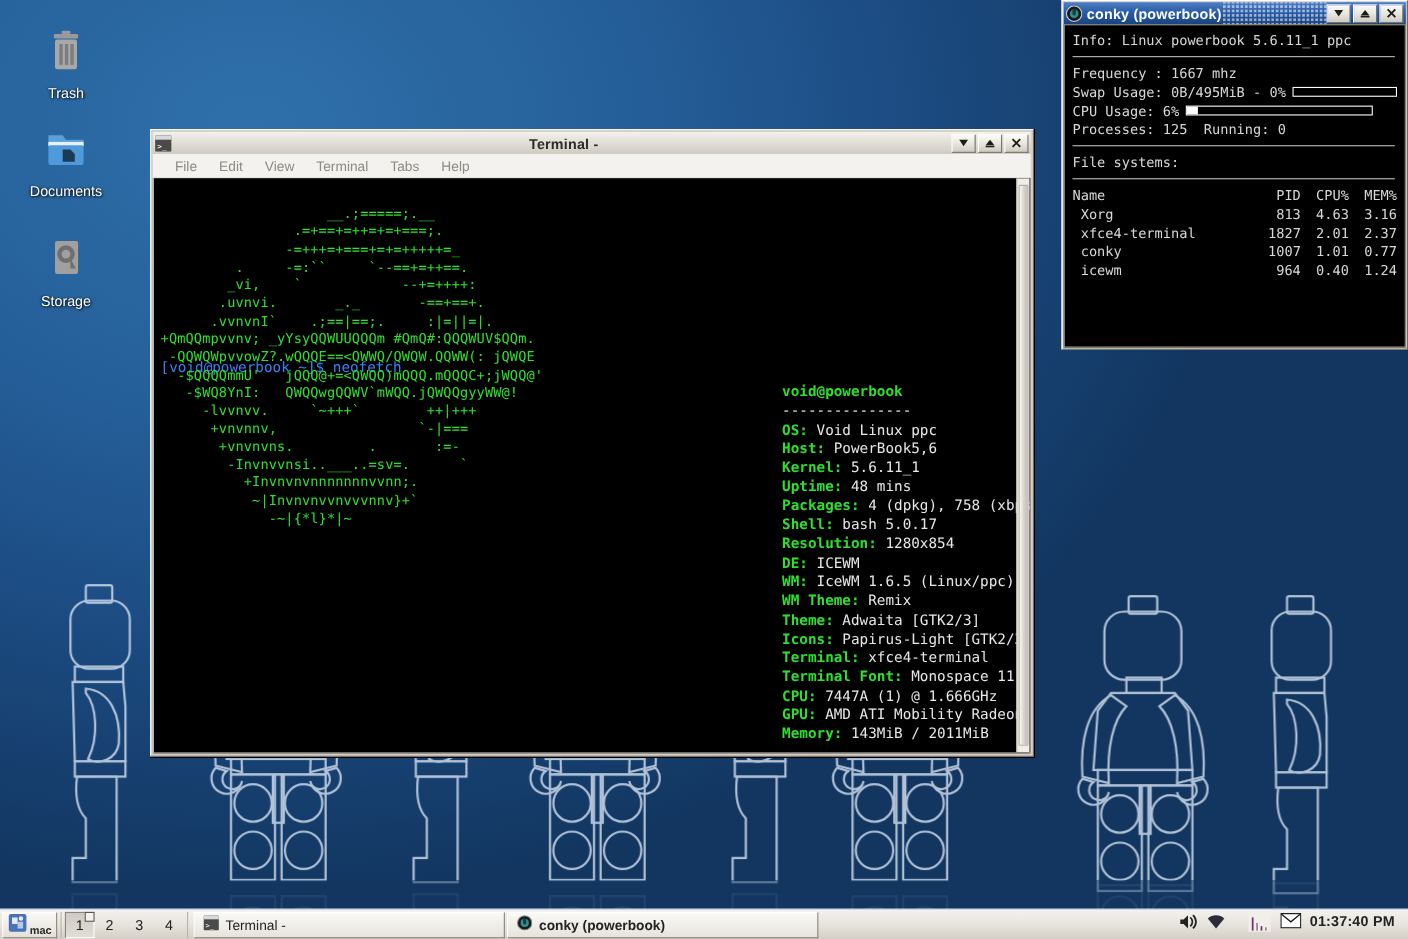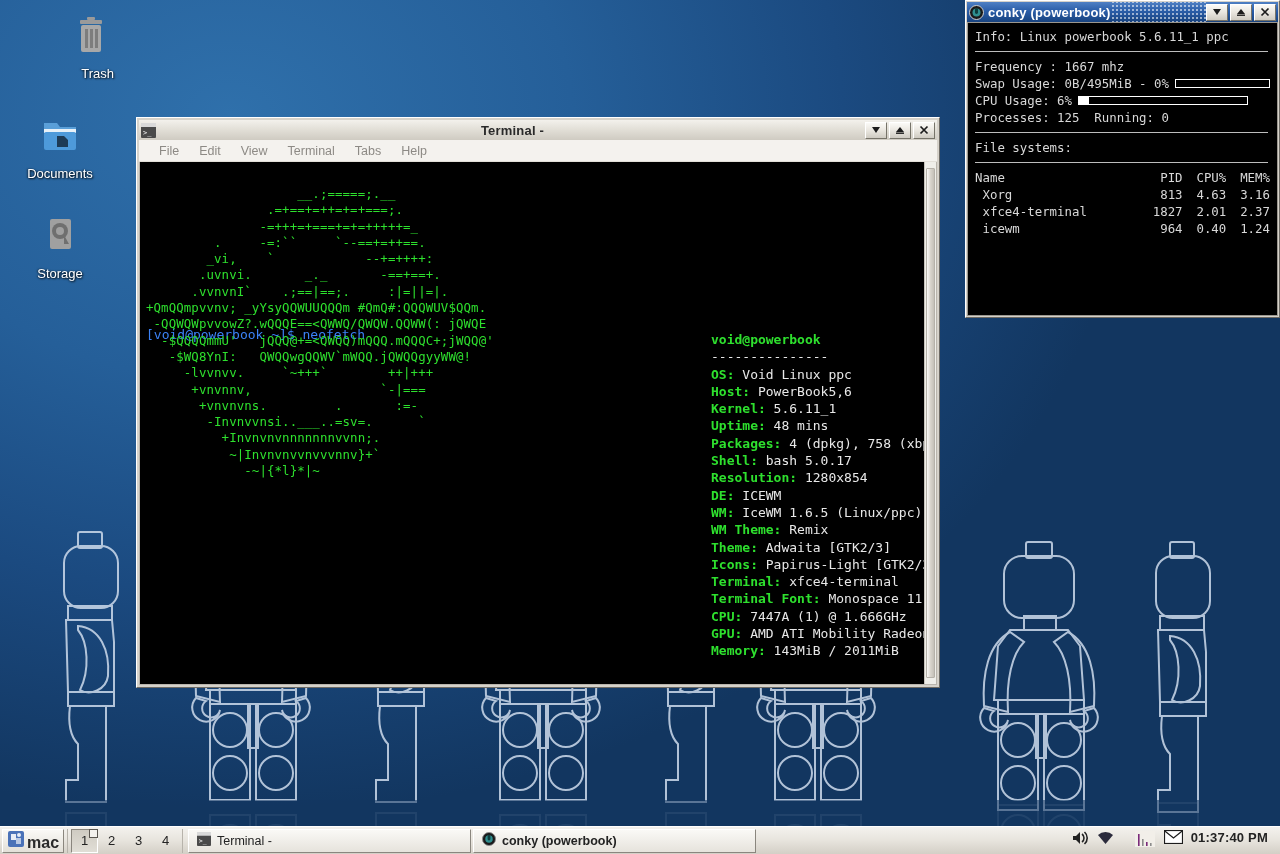--- a/index.html
+++ b/index.html
@@ -103,21 +103,21 @@
     background:linear-gradient(to right,#fbfaf8,#d9d5cd,#c4c0b8);
     border:1px solid #b5b1a9; border-radius:1px;
   }
   .ascii {
     position:absolute; left:6px; top:24px;
     font-family:"DejaVu Sans Mono","Liberation Mono",monospace;
     font-size:12.4px; line-height:16.3px; white-space:pre;
     color:#2ee02e; letter-spacing:.1px;
   }
   .info {
-    position:absolute; left:571px; top:169px;
+    position:absolute; left:571px; top:186px;
     font-family:"DejaVu Sans Mono","Liberation Mono",monospace;
     font-size:13px; line-height:17.3px; white-space:pre;
     color:#e8e8e8;
   }
   .info .k { color:#2ee02e; font-weight:bold; }
   .info .hdr { color:#2ee02e; font-weight:bold; }
   .info .dash { color:#e8e8e8; }
   .prompt-line {
     position:absolute; left:6px;
     font-family:"DejaVu Sans Mono","Liberation Mono",monospace;
@@ -154,21 +154,21 @@
     display:flex; align-items:center; gap:0px; padding:0 2px;
     font-size:12.5px; color:#232323;
   }
   .tb-sep { width:1px; height:24px; background:#b7b3ab; margin:0 3px; }
   #startbtn {
     height:24px; display:flex; align-items:center; gap:2px;
     padding:0 4px; cursor:pointer;
     background:linear-gradient(to bottom,#faf9f6,#e3e0d8);
     border:1px solid #ffffff; border-right-color:#8a867e; border-bottom-color:#8a867e;
   }
-  #startbtn .mac { font-size:16px; font-weight:bold; color:#2a2a2a; align-self:flex-end; }
+  #startbtn .mac { font-size:10px; font-weight:bold; color:#2a2a2a; align-self:flex-end; }
   .wsbtn {
     min-width:27px; height:24px; display:flex; align-items:center; justify-content:center;
     font-size:13px; cursor:pointer; border:1px solid transparent; padding:0 6px;
   }
   .wsbtn.active {
     background:linear-gradient(to bottom,#cfcbc2,#e1ded6);
     border:1px solid #8a867e; border-right-color:#ffffff; border-bottom-color:#ffffff;
     position:relative;
   }
   .task-area { display:flex; align-items:center; gap:2px; flex:1 1 auto; padding-left:2px; }
@@ -254,21 +254,21 @@
       <use href="#minifig-side" x="370" y="530"></use>
       <use href="#minifig" x="470" y="530"></use>
       <use href="#minifig-side" x="660" y="530"></use>
       <use href="#minifig" x="745" y="530"></use>
       <use href="#minifig-side" x="60" y="530"></use>
     </g>
     <rect x="0" y="800" width="1280" height="26" fill="#123660" opacity="0.55"></rect>
   </svg>
 </div>
 
-<div class="desk-icon" style="left:6px; top:13px;text-align:right;">
+<div class="desk-icon" style="left:6px; top:24px;">
   <span class="glyph">
     <svg width="46" height="46" viewBox="0 0 46 46">
       <rect x="12" y="7" width="22" height="4" rx="1" fill="#9a9a9a"></rect>
       <rect x="19" y="4" width="8" height="3" rx="1" fill="#9a9a9a"></rect>
       <rect x="13" y="12" width="20" height="27" rx="2" fill="#a8a8a8"></rect>
       <rect x="17" y="16" width="3" height="19" fill="#7d7d7d"></rect>
       <rect x="22" y="16" width="3" height="19" fill="#7d7d7d"></rect>
       <rect x="27" y="16" width="3" height="19" fill="#7d7d7d"></rect>
     </svg>
   </span>
@@ -438,20 +438,26 @@
               <td class="num">4.63</td>
               <td class="num">3.16</td>
             </tr>
             <tr>
               <td class=""> xfce4-terminal</td>
               <td class="num">1827</td>
               <td class="num">2.01</td>
               <td class="num">2.37</td>
             </tr>
             <tr>
+              <td class=""> conky</td>
+              <td class="num">1007</td>
+              <td class="num">1.01</td>
+              <td class="num">0.77</td>
+            </tr>
+            <tr>
               <td class=""> icewm</td>
               <td class="num">964</td>
               <td class="num">0.40</td>
               <td class="num">1.24</td>
             </tr>
           </tbody>
       </table>
     </div>
   </div>
 </div>

